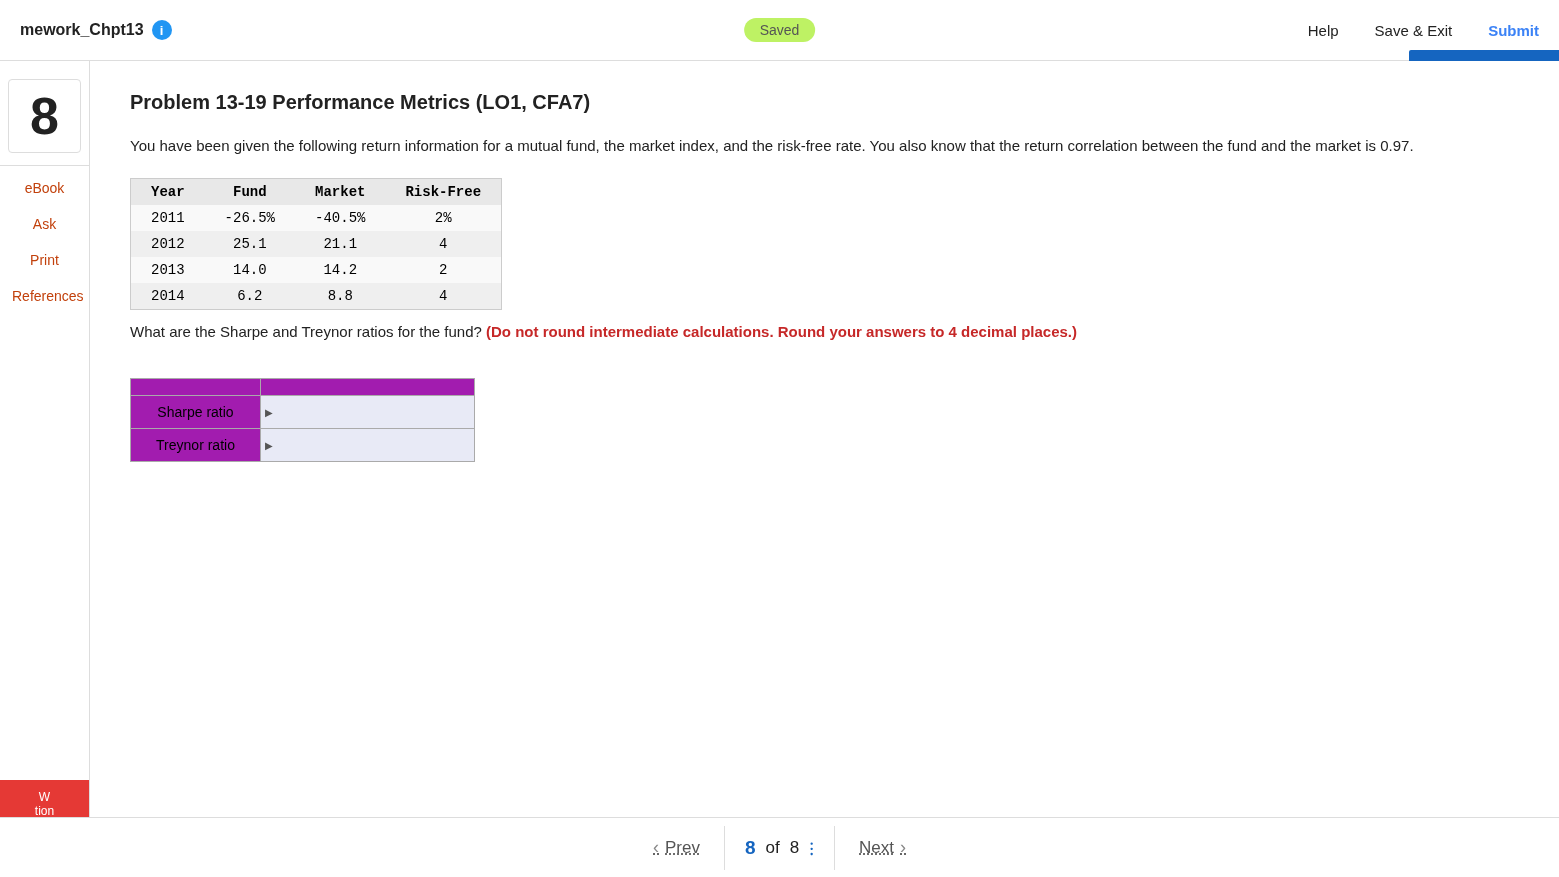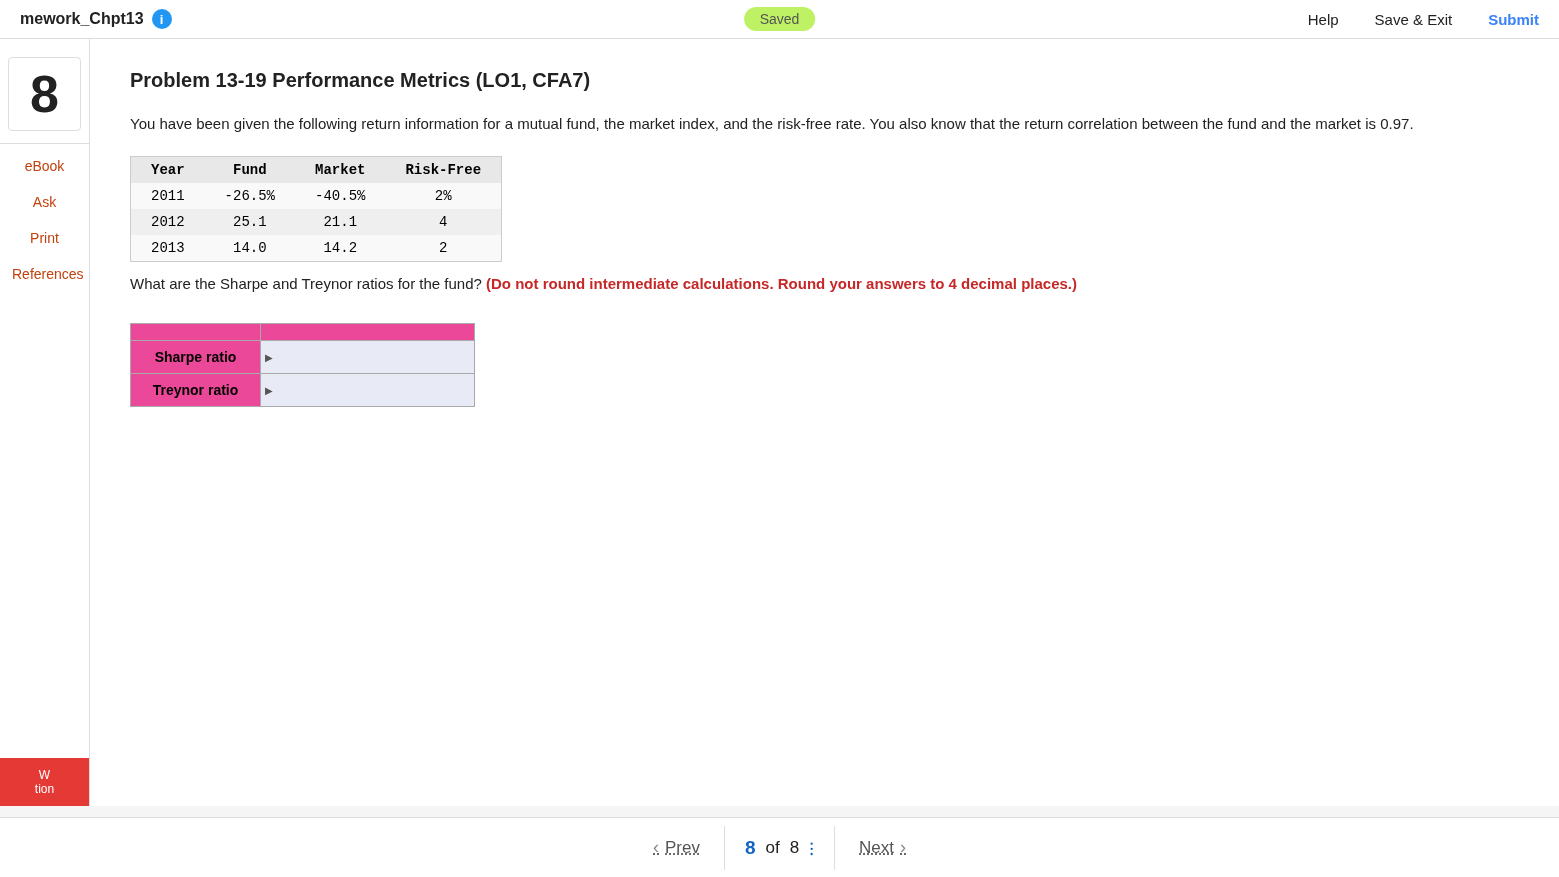--- a/index.html
+++ b/index.html
@@ -11,21 +11,21 @@
     }
 
     
     .header {
       display: flex;
       align-items: center;
       justify-content: space-between;
       background: #fff;
       border-bottom: 1px solid #ddd;
       padding: 0 20px;
-      height: 39px;
+      height: 61px;
       position: relative;
     }
     .header-left {
       display: flex;
       align-items: center;
       gap: 8px;
     }
     .header-title {
       font-size: 16px;
       font-weight: bold;
@@ -183,41 +183,41 @@
     }
     .data-table-wrapper {
       border: 1px solid #ccc;
       display: inline-block;
       margin-bottom: 6px;
     }
 
     .question-text {
       font-size: 15px;
       color: #222;
-      margin-bottom: 27px;
+      margin-bottom: 34px;
       line-height: 1.6;
     }
     .question-text .warning {
       color: #c62828;
       font-weight: bold;
     }
 
     
     .answer-table {
       border-collapse: collapse;
       margin-bottom: 20px;
     }
     .answer-table th, .answer-table td {
       border: 1px solid #aaa;
       padding: 8px 14px;
       font-size: 14px;
     }
     .answer-table th {
-      background: #ec4899;
-      font-weight: bold;
+      background: #a21caf;
+      font-weight: normal;
       min-width: 130px;
     }
     .answer-table td {
       background: #e8eaf6;
       min-width: 130px;
     }
     .answer-table input {
       border: none;
       background: transparent;
       outline: none;
@@ -357,20 +357,26 @@
               <td>25.1</td>
               <td>21.1</td>
               <td>4</td>
             </tr>
             <tr>
               <td>2013</td>
               <td>14.0</td>
               <td>14.2</td>
               <td>2</td>
             </tr>
+            <tr>
+              <td>2014</td>
+              <td>6.2</td>
+              <td>8.8</td>
+              <td>4</td>
+            </tr>
           </tbody>
       </table>
     </div>
 
     
     <p class="question-text">
       <span>What are the Sharpe and Treynor ratios for the fund? </span>
       <span class="warning">(Do not round intermediate calculations. Round your answers to 4 decimal places.)</span>
     </p>
 

